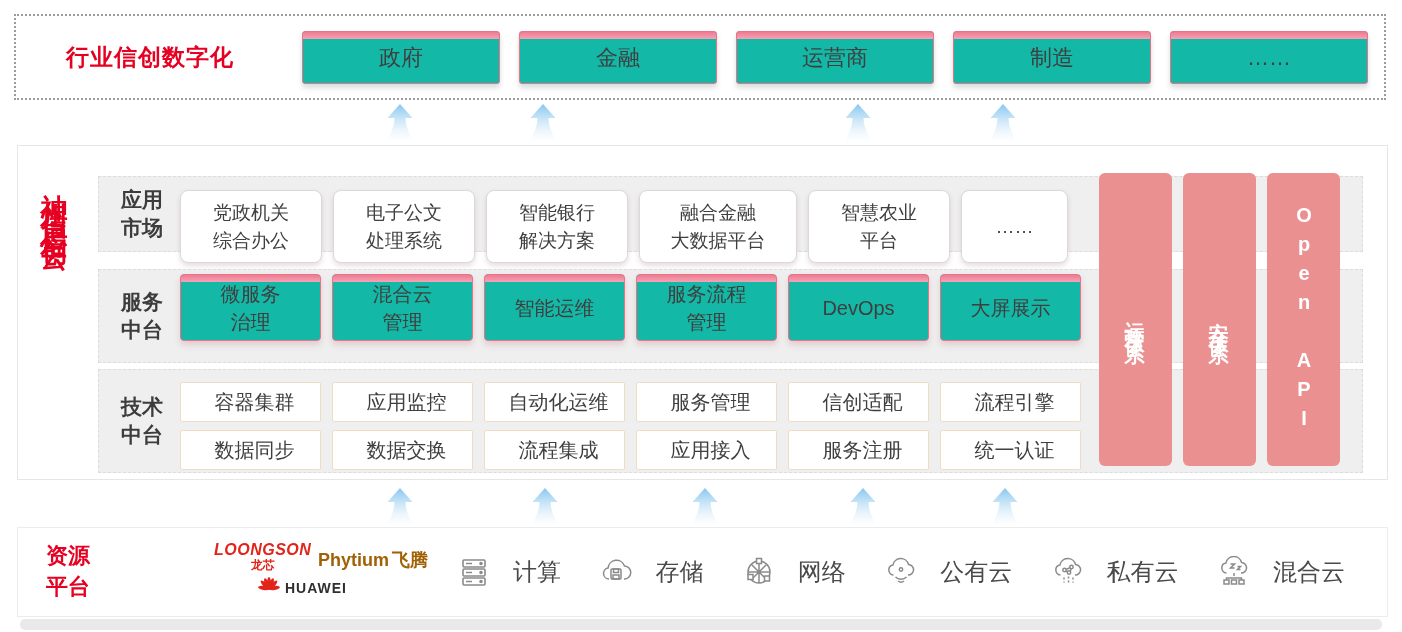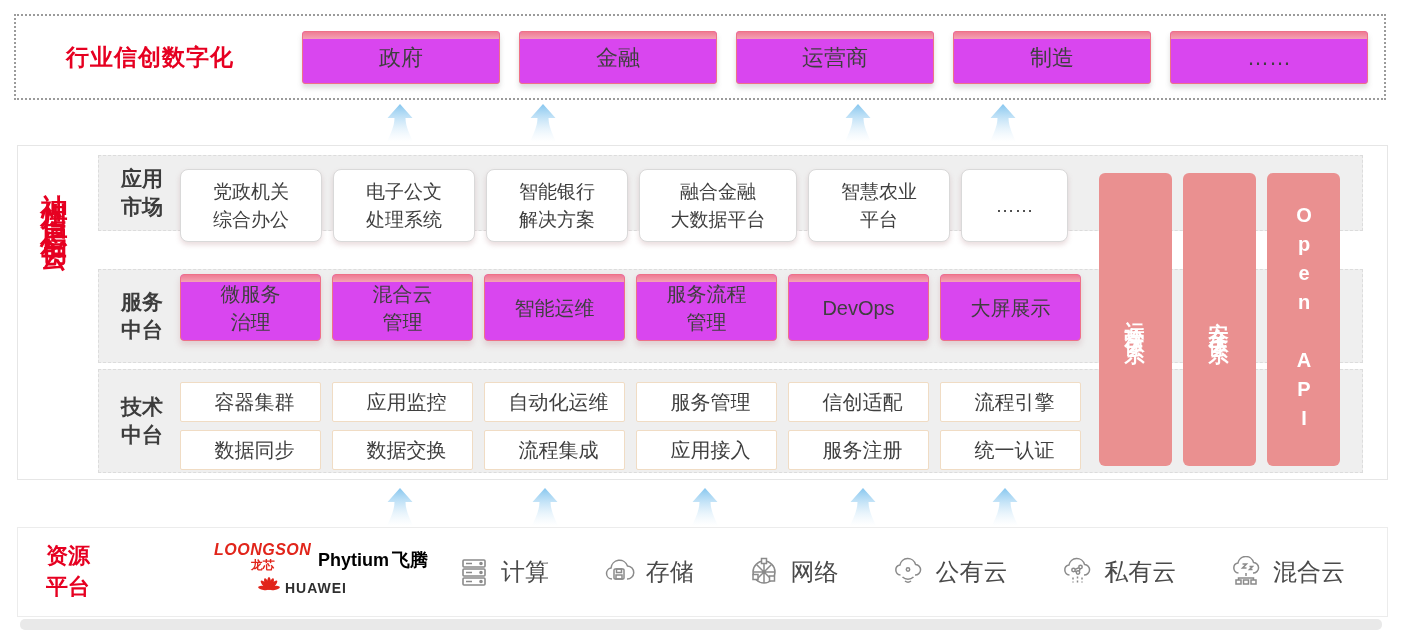--- a/index.html
+++ b/index.html
@@ -13,21 +13,21 @@
   .banner {
     position:absolute; left:14px; top:14px; width:1372px; height:86px;
     border:2px dotted #9b9b9b; background:#fff;
   }
   .banner-title {
     position:absolute; left:50px; top:50%; transform:translateY(-50%);
     font-size:23px; font-weight:bold; color:#e60021; letter-spacing:1px;
   }
   .banner-boxes { position:absolute; left:286px; top:15px; display:flex; gap:19px; }
   .pill-box {
-    position:relative; background:#d946ef; border:1px solid #ee7188; border-radius:3px;
+    position:relative; background:#14b8a6; border:1px solid #ee7188; border-radius:3px;
     box-shadow:0 4px 5px rgba(120,120,120,.25);
     display:flex; align-items:center; justify-content:center;
     color:#3f3f3f; overflow:hidden;
   }
   .pill-box::before {
     content:""; position:absolute; top:0; left:0; right:0; height:7px;
     background:linear-gradient(180deg,#ef7b93,#f4a3b3);
   }
   .ind-box { width:198px; height:53px; font-size:22px; }
 
@@ -45,21 +45,21 @@
   }
   .v-title {
     position:absolute; left:18px; top:26px; height:296px;
     writing-mode:vertical-rl; text-orientation:upright;
     font-size:27px; font-weight:bold; color:#e60021; letter-spacing:9px;
   }
   .strip {
     position:absolute; left:80px; width:1265px;
     background:#efefef; border:1px dashed #dcdcdc;
   }
-  .strip-1 { top:9px;  height:76px; }
+  .strip-1 { top:30px;  height:76px; }
   .strip-2 { top:123px; height:94px; }
   .strip-3 { top:223px; height:104px; }
   .strip-label {
     position:absolute; left:14px; top:50%; transform:translateY(-50%);
     width:58px; text-align:center; font-size:21px; font-weight:bold;
     color:#3c3c3c; line-height:1.35;
   }
   .strip-label span { display:block; }
   .strip-boxes { position:absolute; left:81px; display:flex; gap:11px; }
 
@@ -105,28 +105,28 @@
     background:#fff; border:1px solid #ececec;
   }
   .res-title {
     position:absolute; left:28px; top:50%; transform:translateY(-50%);
     font-size:22px; font-weight:bold; color:#e60021; line-height:1.4; text-align:center;
   }
   .res-title span { display:block; }
   .logo-loongson { position:absolute; left:196px; top:13px; color:#e1251b; text-align:center; }
   .ls-en { font-size:16px; font-weight:bold; font-style:italic; letter-spacing:.5px; display:block; }
   .ls-cn { font-size:12px; font-weight:bold; display:block; margin-top:-2px; }
-  .logo-phytium { position:absolute; left:300px; top:20px; color:#000000; font-weight:bold; font-size:18px; display:flex; gap:3px; align-items:baseline; }
+  .logo-phytium { position:absolute; left:300px; top:20px; color:#a16207; font-weight:bold; font-size:18px; display:flex; gap:3px; align-items:baseline; }
   .logo-huawei { position:absolute; left:240px; top:49px; display:flex; align-items:center; gap:5px; }
   .hw-text { font-size:14px; font-weight:bold; color:#2f2f2f; letter-spacing:1px; }
   .res-items {
     position:absolute; left:440px; right:42px; top:0; bottom:0;
     display:flex; align-items:center; justify-content:space-between;
   }
-  .res-item { display:flex; align-items:center; gap:11px; font-size:24px; color:#4a4a4a; }
+  .res-item { display:flex; align-items:center; gap:23px; font-size:24px; color:#4a4a4a; }
   .res-item svg { flex:0 0 auto; }
 
   .footer-bar {
     position:absolute; left:20px; top:619px; width:1362px; height:11px;
     background:#e9e9e9; border-radius:5px;
   }
 </style>
 </head>
 <body>
 

